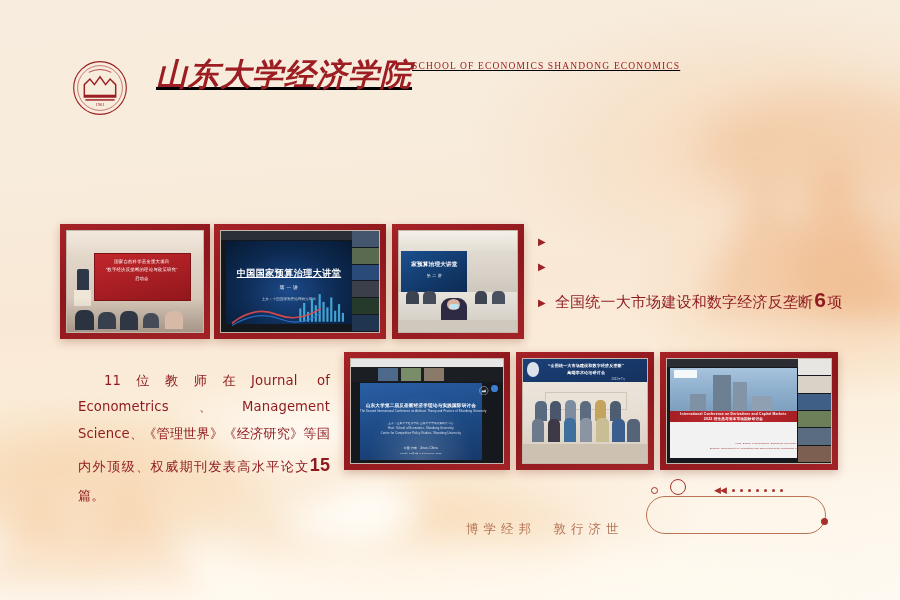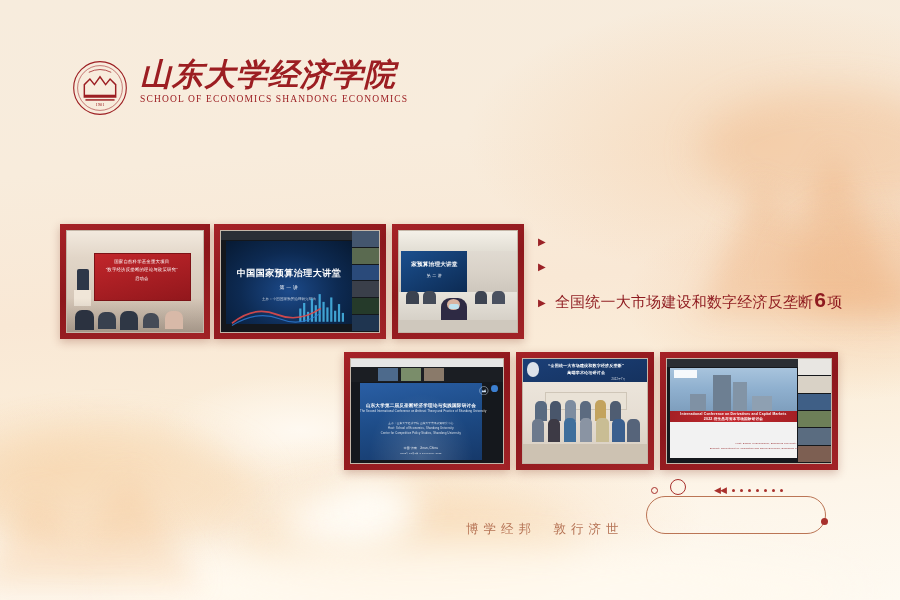--- a/index.html
+++ b/index.html
@@ -44,23 +44,24 @@
     display: flex;
     align-items: flex-start;
   }
   .logo-seal {
     width: 56px;
     height: 56px;
     flex: 0 0 auto;
     margin-top: 2px;
   }
   .logo-text {
-    margin-left: 12px;
+    margin-left: 28px;
     display: flex;
-    flex-direction: column;
+    flex-direction: row;
+    text-decoration: underline;
   }
   .logo-cn {
     font-family: "DejaVu Serif", "Liberation Serif", serif;
     font-size: 31px;
     font-weight: 700;
     color: #9c1e22;
     letter-spacing: 1px;
     line-height: 1.08;
     font-style: italic;
   }
@@ -342,21 +343,21 @@
       </div>
     </div>
   </div>
 
   <div class="frame" style="left:214px;top:224px;width:172px;height:115px;">
     <div class="inner">
       <div class="ph" style="background:#14171c;">
         <div style="position:absolute;left:0;right:0;top:0;height:9%;background:#2b2f36;"></div>
         <div style="position:absolute;left:3%;top:10%;width:80%;height:82%;
                     background:radial-gradient(ellipse at 50% 60%, #1c4a8a 0%, #0d2a52 55%, #071a33 100%);"></div>
-        <div class="ph-label" style="left:3%;top:36%;width:80%;font-size:9px;font-weight:700;letter-spacing:0.5px;">中国国家预算治理大讲堂</div>
+        <div class="ph-label" style="left:3%;top:36%;width:80%;font-size:9px;font-weight:700;letter-spacing:0.5px;text-decoration:underline;">中国国家预算治理大讲堂</div>
         <div class="ph-label" style="left:3%;top:52%;width:80%;font-size:5px;">第 一 讲</div>
         <div class="ph-label" style="left:3%;top:65%;width:80%;font-size:3.4px;opacity:0.8;">主办：中国国家预算治理研究基地</div>
         <svg style="position:absolute;left:48%;top:55%;width:35%;height:36%;" viewBox="0 0 100 60">
           <g fill="#49b8e8" opacity="0.85">
             <rect x="4" y="36" width="4" height="24"></rect>
               <rect x="11" y="26" width="4" height="34"></rect>
             <rect x="18" y="42" width="4" height="18"></rect>
               <rect x="25" y="18" width="4" height="42"></rect>
             <rect x="32" y="30" width="4" height="30"></rect>
               <rect x="39" y="10" width="4" height="50"></rect>
@@ -413,20 +414,21 @@
       <span class="tri">▶</span>
     </div>
     <div class="bullet">
       <span class="tri">▶</span>
       <span class="txt">
         <span>全国统一大市场建设和数字经济反垄断</span><span class="num">6</span><span>项</span>
       </span>
     </div>
   </div>
 
+  <div class="para"><span>11位教师在Journal of Econometrics、Management Science、《管理世界》《经济研究》等国内外顶级、权威期刊发表高水平论文</span><span class="num">15</span><span>篇。</span></div>
 
   <div class="frame" style="left:344px;top:352px;width:166px;height:118px;">
     <div class="inner">
       <div class="ph" style="background:#15181d;">
         <div style="position:absolute;left:0;right:0;top:0;height:8%;background:#e6e6e6;"></div>
         <div style="position:absolute;left:0;right:0;top:8%;height:14%;background:#1b1e23;"></div>
         <div style="position:absolute;left:18%;top:9%;width:13%;height:12%;background:#4d6a8c;"></div>
         <div style="position:absolute;left:33%;top:9%;width:13%;height:12%;background:#7a8d6a;"></div>
         <div style="position:absolute;left:48%;top:9%;width:13%;height:12%;background:#8a7a6a;"></div>
         <div style="position:absolute;left:6%;top:23%;width:80%;height:74%;

